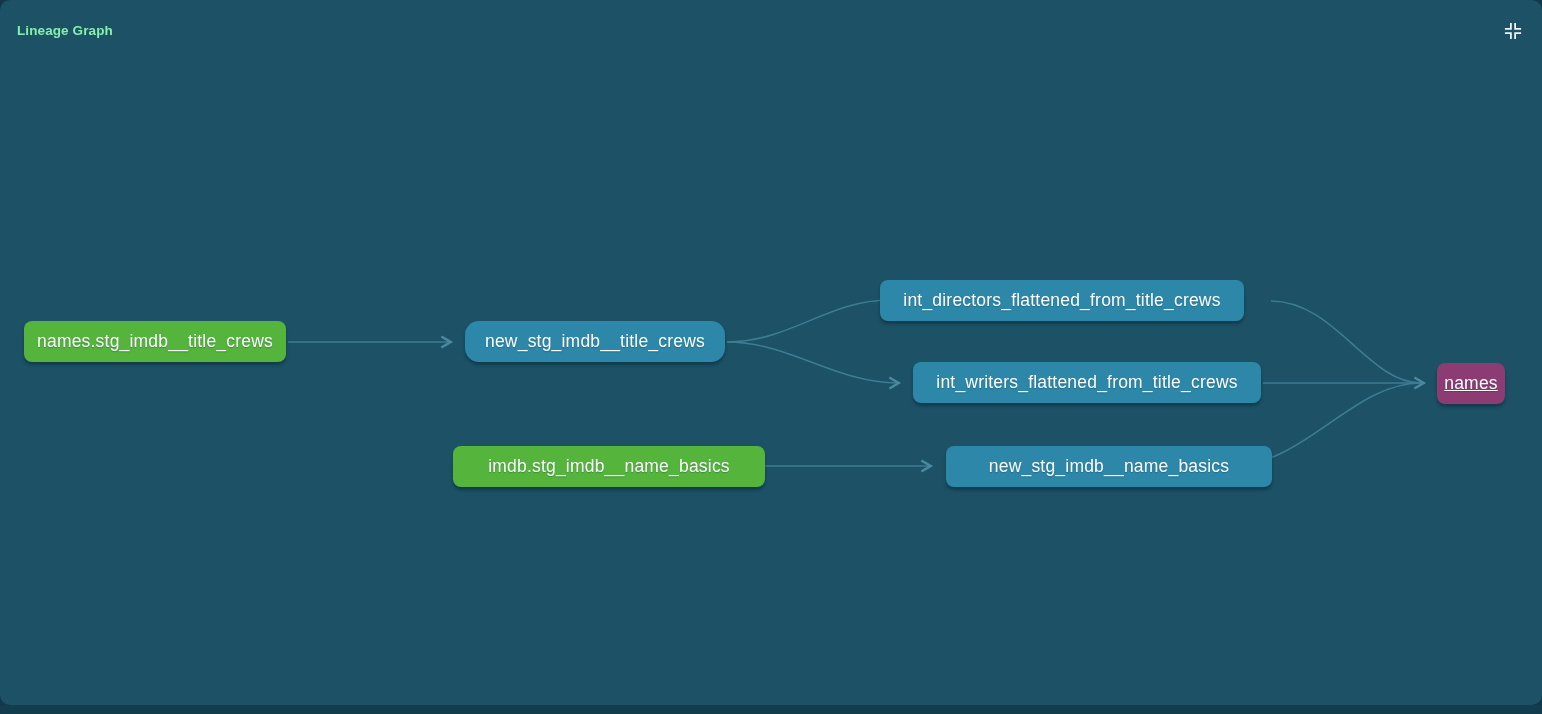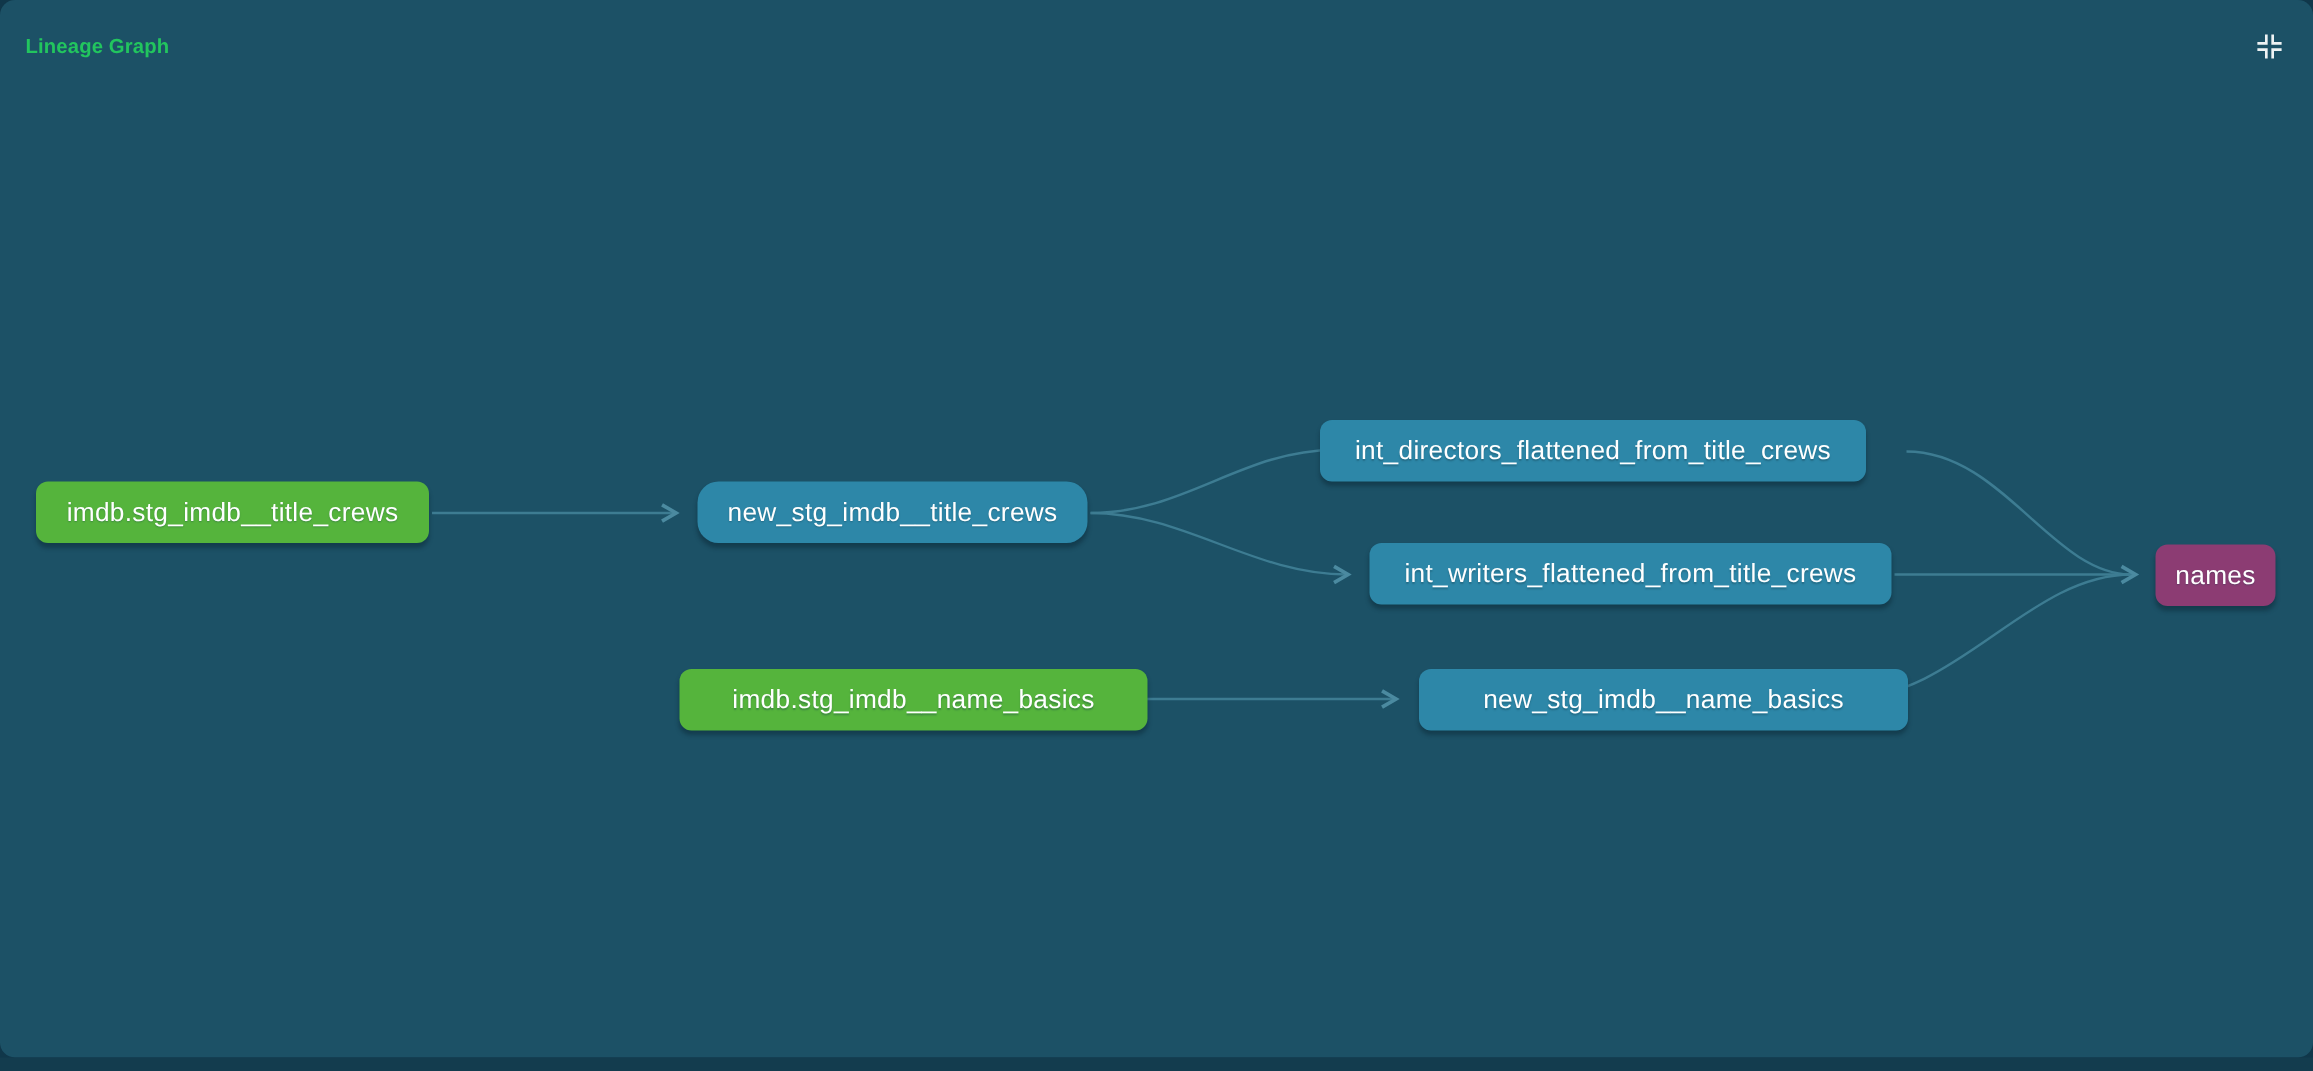--- a/index.html
+++ b/index.html
@@ -28,21 +28,21 @@
     left: 0; top: 0; right: 0;
     height: 56px;
     display: flex;
     align-items: flex-start;
     justify-content: space-between;
     padding: 23px 18px 0 17px;
     box-sizing: border-box;
     pointer-events: none;
   }
   .card-title {
-    color: #22c55e;
+    color: #86efac;
     font-size: 13.5px;
     font-weight: bold;
     letter-spacing: 0.1px;
     pointer-events: auto;
   }
   .collapse-btn {
     background: transparent;
     border: none;
     padding: 0;
     margin: -3px 0 0 0;
@@ -120,31 +120,31 @@
           <path d="M288 342 H450" marker-end="url(#arrow)"></path>
           <path d="M727 342 C 790 342, 828 300, 890 300" marker-end="url(#arrow)"></path>
           <path d="M727 342 C 790 342, 835 383, 898 383" marker-end="url(#arrow)"></path>
           <path d="M739 466 H930" marker-end="url(#arrow)"></path>
           <path d="M1271 301 C 1335 301, 1368 383, 1421 383"></path>
           <path d="M1230 466 C 1305 466, 1352 383, 1421 383"></path>
           <path d="M1263 383 H1423" marker-end="url(#arrow)"></path>
         </g>
       </svg>
 
-      <div class="node node--source" style="left:24px;  top:321px; width:262px;">imdb.stg_imdb__title_crews</div>
+      <div class="node node--source" style="left:24px;  top:321px; width:262px;">names.stg_imdb__title_crews</div>
 
       <div class="node node--model" style="left:465px; top:321px; width:260px;border-radius:14px;">new_stg_imdb__title_crews</div>
 
       <div class="node node--model" style="left:880px; top:280px; width:364px;">int_directors_flattened_from_title_crews</div>
 
       <div class="node node--model" style="left:913px; top:362px; width:348px;">int_writers_flattened_from_title_crews</div>
 
       <div class="node node--source" style="left:453px; top:446px; width:312px;">imdb.stg_imdb__name_basics</div>
 
       <div class="node node--model" style="left:946px; top:446px; width:326px;">new_stg_imdb__name_basics</div>
 
-      <div class="node node--exposure" style="left:1437px; top:363px; width:80px;">names</div>
+      <div class="node node--exposure" style="left:1437px; top:363px; width:68px;text-decoration:underline;">names</div>
 
     </div>
   </div>
 
   <div class="bottom-strip"></div>
 </div>
 
 </body></html>

